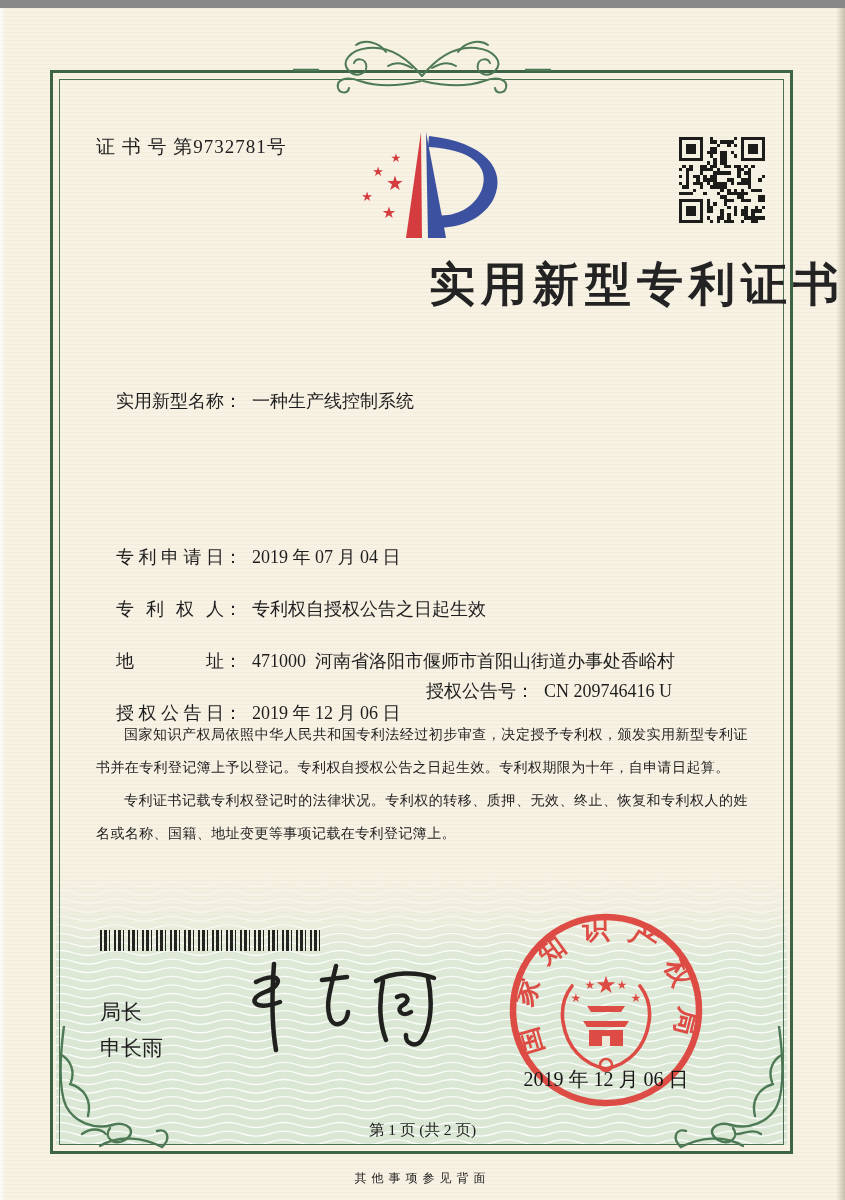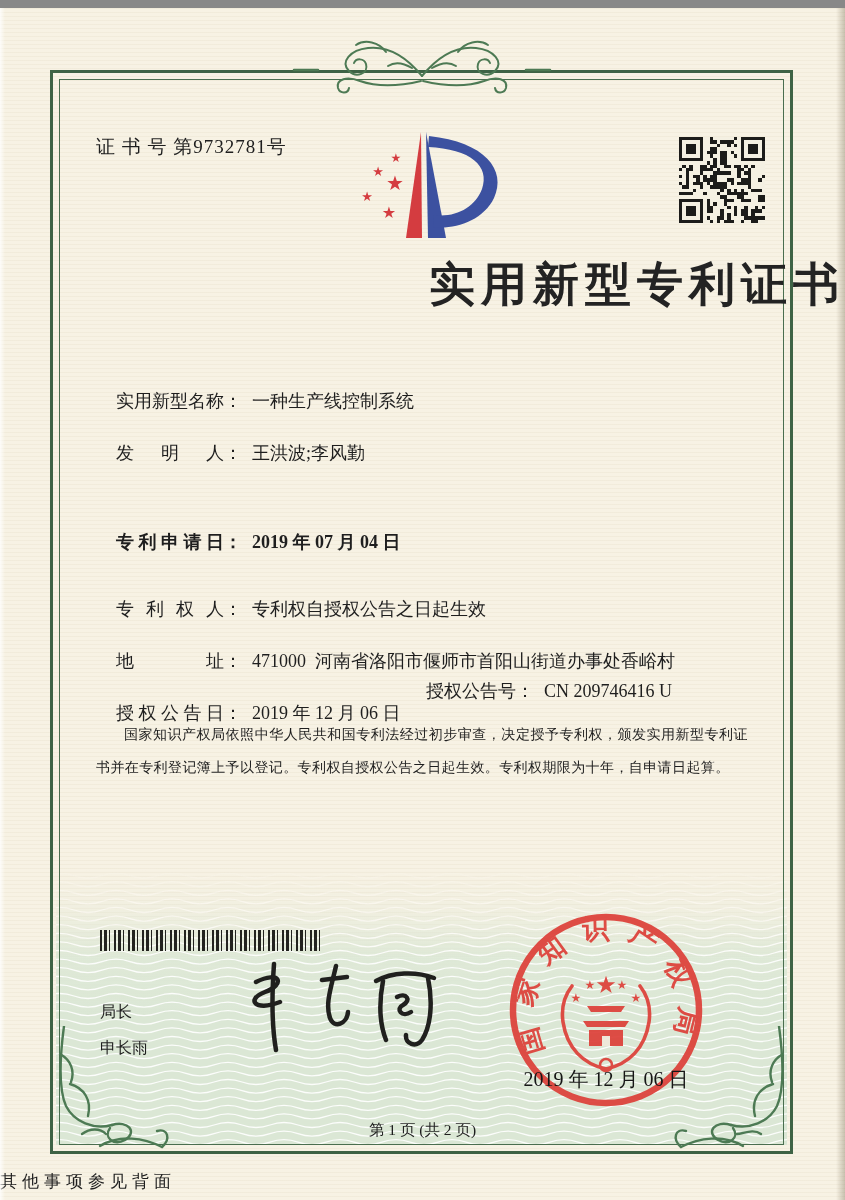--- a/index.html
+++ b/index.html
@@ -42,30 +42,30 @@
   .grant{position:absolute;left:328px;top:0;white-space:pre;}
 
   .paras{position:absolute;left:96px;top:710px;width:652px;font-size:14px;
     line-height:33px;text-align:justify;letter-spacing:.4px;}
   .paras p{margin:0;text-indent:2em;}
 
   .barcode{position:absolute;left:100px;top:922px;width:222px;height:21px;
     background:repeating-linear-gradient(90deg,#23231f 0 2px,transparent 2px 4px,
       #23231f 4px 7px,transparent 7px 9px,#23231f 9px 10px,transparent 10px 14px);}
 
-  .director{position:absolute;left:100px;top:986px;font-size:16px;line-height:36px;}
+  .director{position:absolute;left:100px;top:986px;font-size:21px;line-height:36px;}
   .sig{position:absolute;left:230px;top:942px;}
   .seal{position:absolute;left:505px;top:901px;opacity:.92;}
   .seal-date{position:absolute;left:500px;top:1058px;width:212px;text-align:center;
     font-size:20px;color:#161616;white-space:pre;}
 
   .page-num{position:absolute;left:0;width:845px;top:1112px;text-align:center;
     font-size:15.5px;white-space:pre;}
-  .back-note{position:absolute;left:0;width:845px;top:1162px;
-    font-size:17px;letter-spacing:5px;}
+  .back-note{position:absolute;left:0;width:845px;top:1162px;text-align:center;
+    font-size:12px;letter-spacing:5px;}
 
   .deco{position:absolute;}
 </style>
 </head>
 <body>
 
 <div class="page">
 
   <div class="green-band">
     <svg id="waves" width="731" height="281" viewBox="0 0 731 281">
@@ -364,39 +364,37 @@
           <rect x="2" y="20" width="3" height="3"></rect>
         </g>
     </g>
   </svg>
 
   <div class="title">实用新型专利证书</div>
 
   <div class="row" style="top:360px;">
     <span class="lbl">实用新型名称</span><span class="colon">：</span><span class="val">一种生产线控制系统</span>
   </div>
-  <div class="row" style="top:412px;">
-    <span class="lbl">发明人</span><span class="colon">：</span><span class="val">王洪波;李风勤</span>
-  </div>
-  <div class="row" style="top:501px;font-weight:bold;">
+  <div class="row" style="top:516px;">
     <span class="lbl">专利申请日</span><span class="colon">：</span><span class="val">2019 年 07 月 04 日</span>
   </div>
   <div class="row" style="top:568px;">
     <span class="lbl">专利权人</span><span class="colon">：</span><span class="val">专利权自授权公告之日起生效</span>
   </div>
   <div class="row" style="top:620px;">
     <span class="lbl">地址</span><span class="colon">：</span><span class="val">471000  河南省洛阳市偃师市首阳山街道办事处香峪村</span>
   </div>
   <div class="row" style="top:672px;">
     <span class="lbl">授权公告日</span><span class="colon">：</span><span class="val">2019 年 12 月 06 日</span>
     <span class="grant"><span>授权公告号</span><span>：</span><span class="val">CN 209746416 U</span></span>
   </div>
 
   <div class="paras">
     <p>国家知识产权局依照中华人民共和国专利法经过初步审查，决定授予专利权，颁发实用新型专利证书并在专利登记簿上予以登记。专利权自授权公告之日起生效。专利权期限为十年，自申请日起算。</p>
+    <p>专利证书记载专利权登记时的法律状况。专利权的转移、质押、无效、终止、恢复和专利权人的姓名或名称、国籍、地址变更等事项记载在专利登记簿上。</p>
   </div>
 
   <div class="barcode"></div>
 
   <div class="director">
     <div>局长</div>
     <div>申长雨</div>
   </div>
 
   <svg class="sig" width="215" height="112" viewBox="0 0 215 112" fill="none" stroke="#20201e" stroke-width="4.5" stroke-linecap="round" stroke-linejoin="round">

